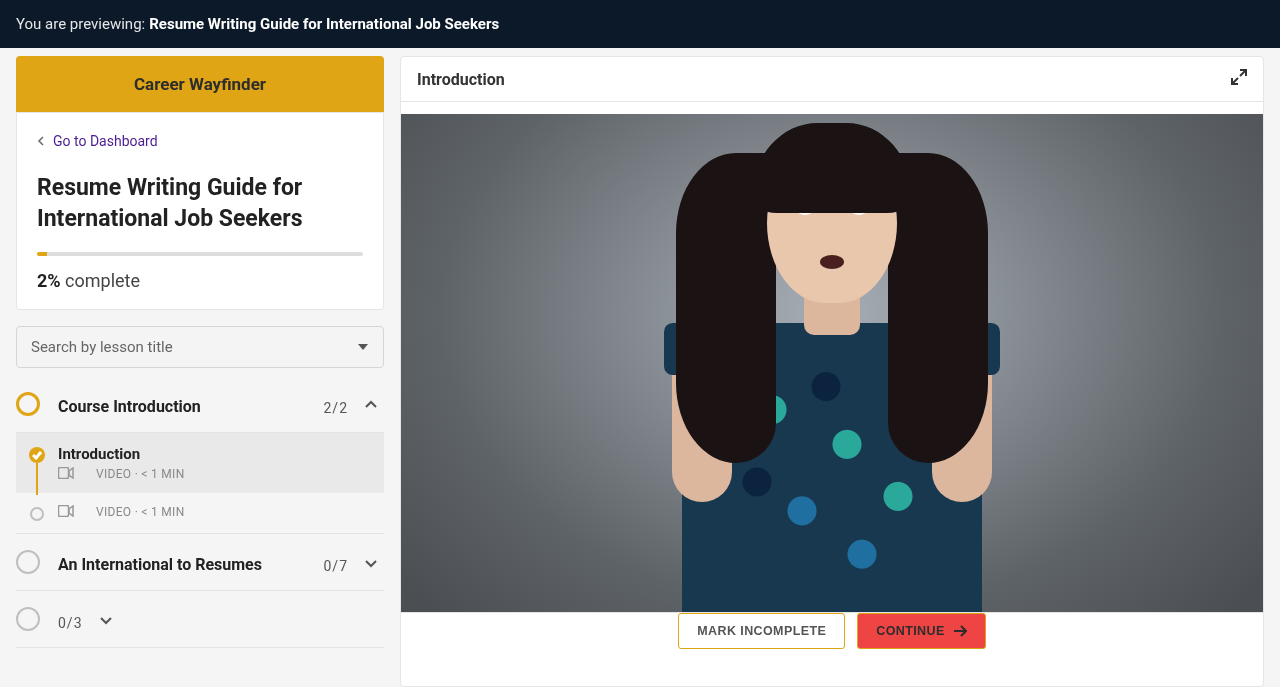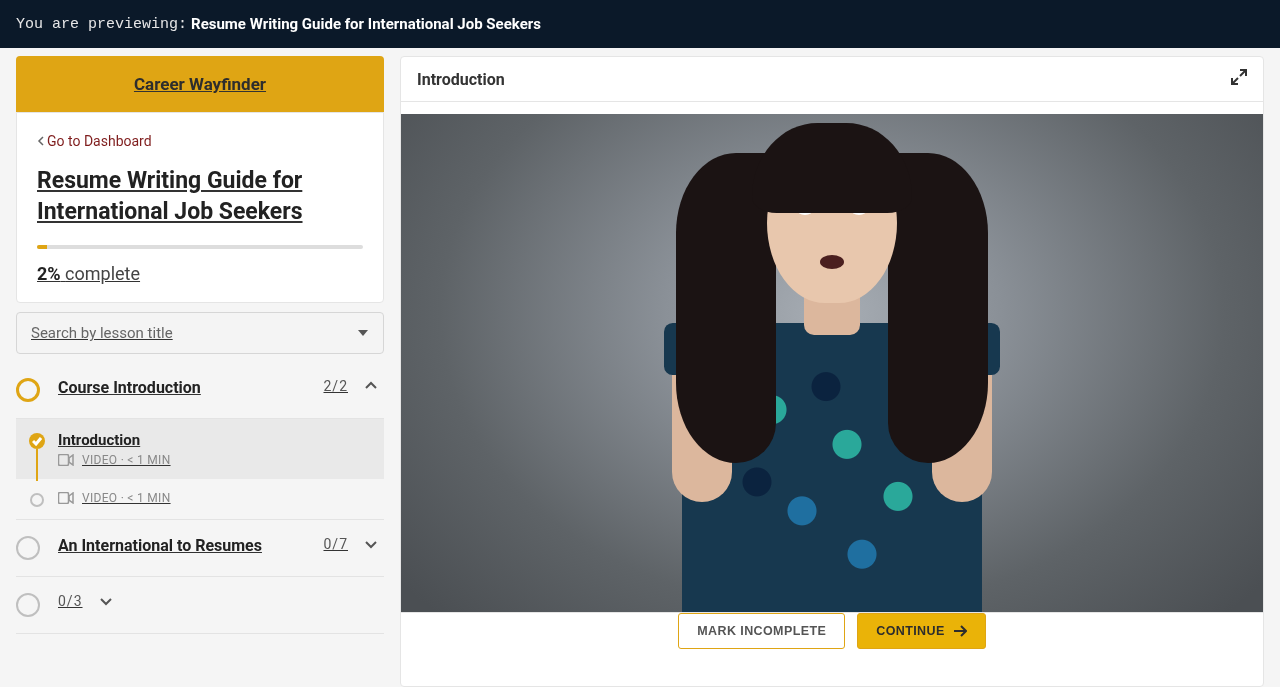--- a/index.html
+++ b/index.html
@@ -14,60 +14,60 @@
 
   .top-bar {
     background: #0b1929;
     color: #fff;
     height: 48px;
     display: flex;
     align-items: center;
     padding: 0 16px;
     font-size: 15px;
   }
-  .top-bar .preview-label { color: #e6e6e7; font-family: Liberation Mono, monospace; }
+  .top-bar .preview-label { color: #e6e6e7; }
   .top-bar .preview-title { font-weight: 700; margin-left: 4px; }
 
   .page-body {
     display: flex;
     height: calc(687px - 48px);
     gap: 16px;
     padding: 8px 16px 0 16px;
   }
 
   
   .sidebar {
     width: 368px;
     flex-shrink: 0;
     display: flex;
     flex-direction: column;
-    text-decoration: underline;
   }
   .brand-banner {
     background: #dfa514;
     color: #2d2d2d;
     font-size: 17px;
     font-weight: 700;
     text-align: center;
     padding: 18px 10px;
     border-radius: 4px 4px 0 0;
   }
   .course-card {
     background: #fff;
     border: 1px solid #e5e5e5;
     border-radius: 0 0 4px 4px;
     padding: 18px 20px 18px 20px;
   }
   .go-dashboard {
     display: inline-flex;
     align-items: center;
-    color: #7f1d1d;
+    gap: 6px;
+    color: #4c1d95;
     font-size: 14px;
     cursor: pointer;
-    margin-bottom: 16px;
+    margin-bottom: 23px;
   }
   .go-dashboard svg { width: 10px; height: 10px; }
   .course-title {
     font-size: 23px;
     font-weight: 700;
     color: #222;
     line-height: 1.35;
     margin-bottom: 18px;
   }
   .progress-track {
@@ -81,40 +81,40 @@
     height: 100%;
     background: #dfa514;
   }
   .complete-line {
     font-size: 18px;
     color: #444;
   }
   .complete-line .pct { font-weight: 700; color: #222; }
 
   .search-select {
-    margin-top: 9px;
+    margin-top: 16px;
     background: #f4f4f4;
     border: 1px solid #d6d6d6;
     border-radius: 4px;
     height: 42px;
     display: flex;
     align-items: center;
     justify-content: space-between;
     padding: 0 14px;
     color: #666;
     font-size: 15px;
     cursor: pointer;
   }
   .search-select svg { width: 12px; height: 12px; fill: #555; }
 
   .sections { margin-top: 8px; }
 
   .section-row, .lesson-row {
     display: flex;
-    align-items: flex-start;
+    align-items: flex-end;
     padding: 16px 6px 16px 0;
     border-bottom: 1px solid #e3e3e3;
     cursor: pointer;
   }
   .section-row.first { }
   .section-row .ring, .lesson-row .ring {
     width: 24px; height: 24px;
     border-radius: 50%;
     flex-shrink: 0;
     margin-right: 18px;
@@ -168,21 +168,21 @@
     top: 18px;
     bottom: -32px;
     width: 2px;
     background: #dfa514;
     left: 50%;
     transform: translateX(-50%);
   }
   .lesson-body { flex: 1; }
   .lesson-title { font-weight: 700; font-size: 15px; color: #222; margin-bottom: 4px; }
   .lesson-meta {
-    display: flex; align-items: center; gap: 8px;
+    display: flex; gap: 22px;
     color: #888; font-size: 12px; letter-spacing: 0.3px;
   }
   .lesson-meta svg { width: 16px; height: 12px; fill: none; stroke: #999; stroke-width: 1.5; }
 
   
   .main {
     flex: 1;
     display: flex;
     flex-direction: column;
     border: 1px solid #e5e5e5;
@@ -359,21 +359,21 @@
     align-items: center;
     gap: 8px;
     cursor: pointer;
   }
   .btn-outline {
     background: #fff;
     border: 1px solid #dfa514;
     color: #555;
   }
   .btn-solid {
-    background: #eab308;
+    background: #ef4444;
     border: 1px solid #dfa514;
     color: #2d2d2d;
   }
   .btn-solid svg { width: 14px; height: 12px; stroke: #2d2d2d; fill: none; stroke-width: 2; }
 
 </style>
 </head>
 <body>
 
 <div class="top-bar">

